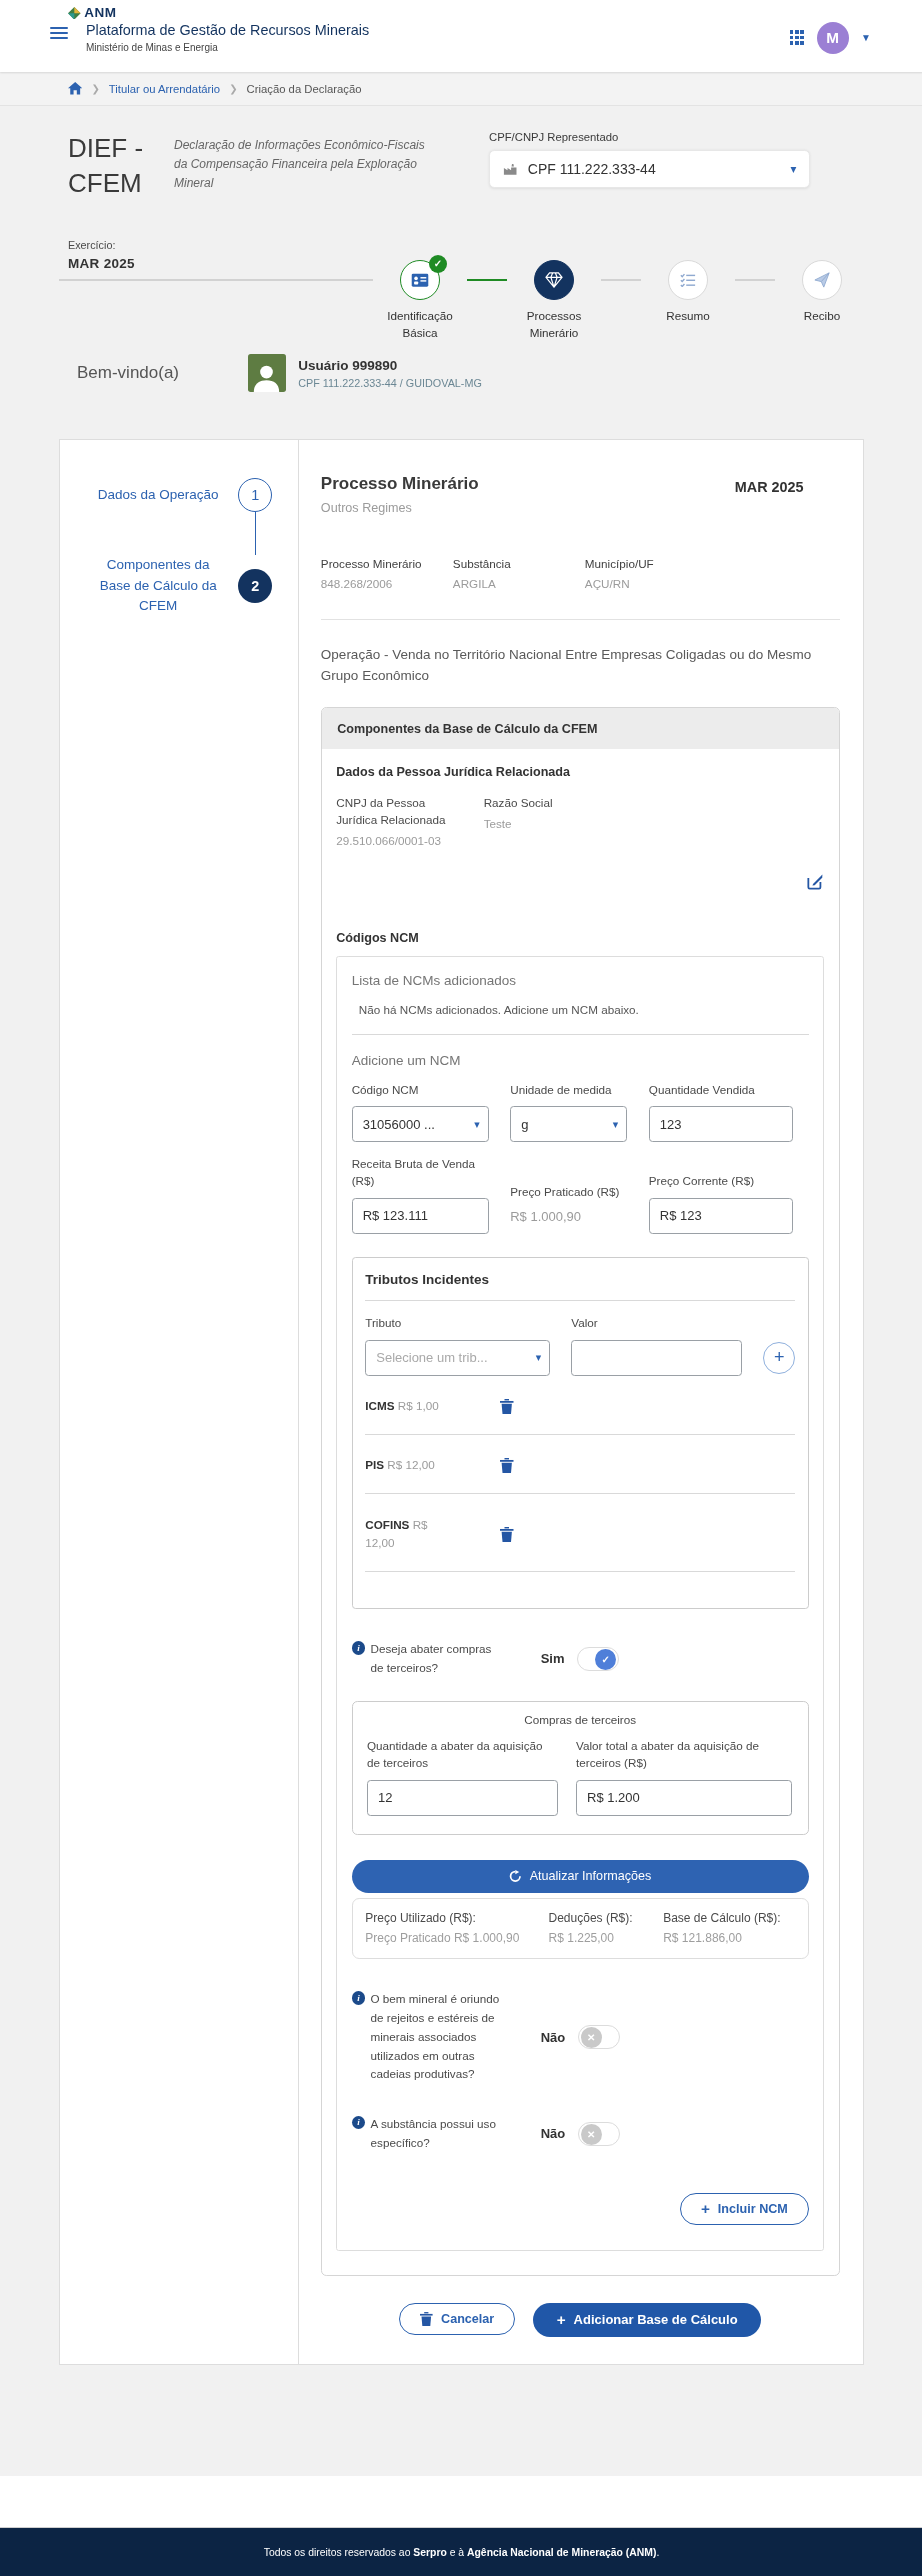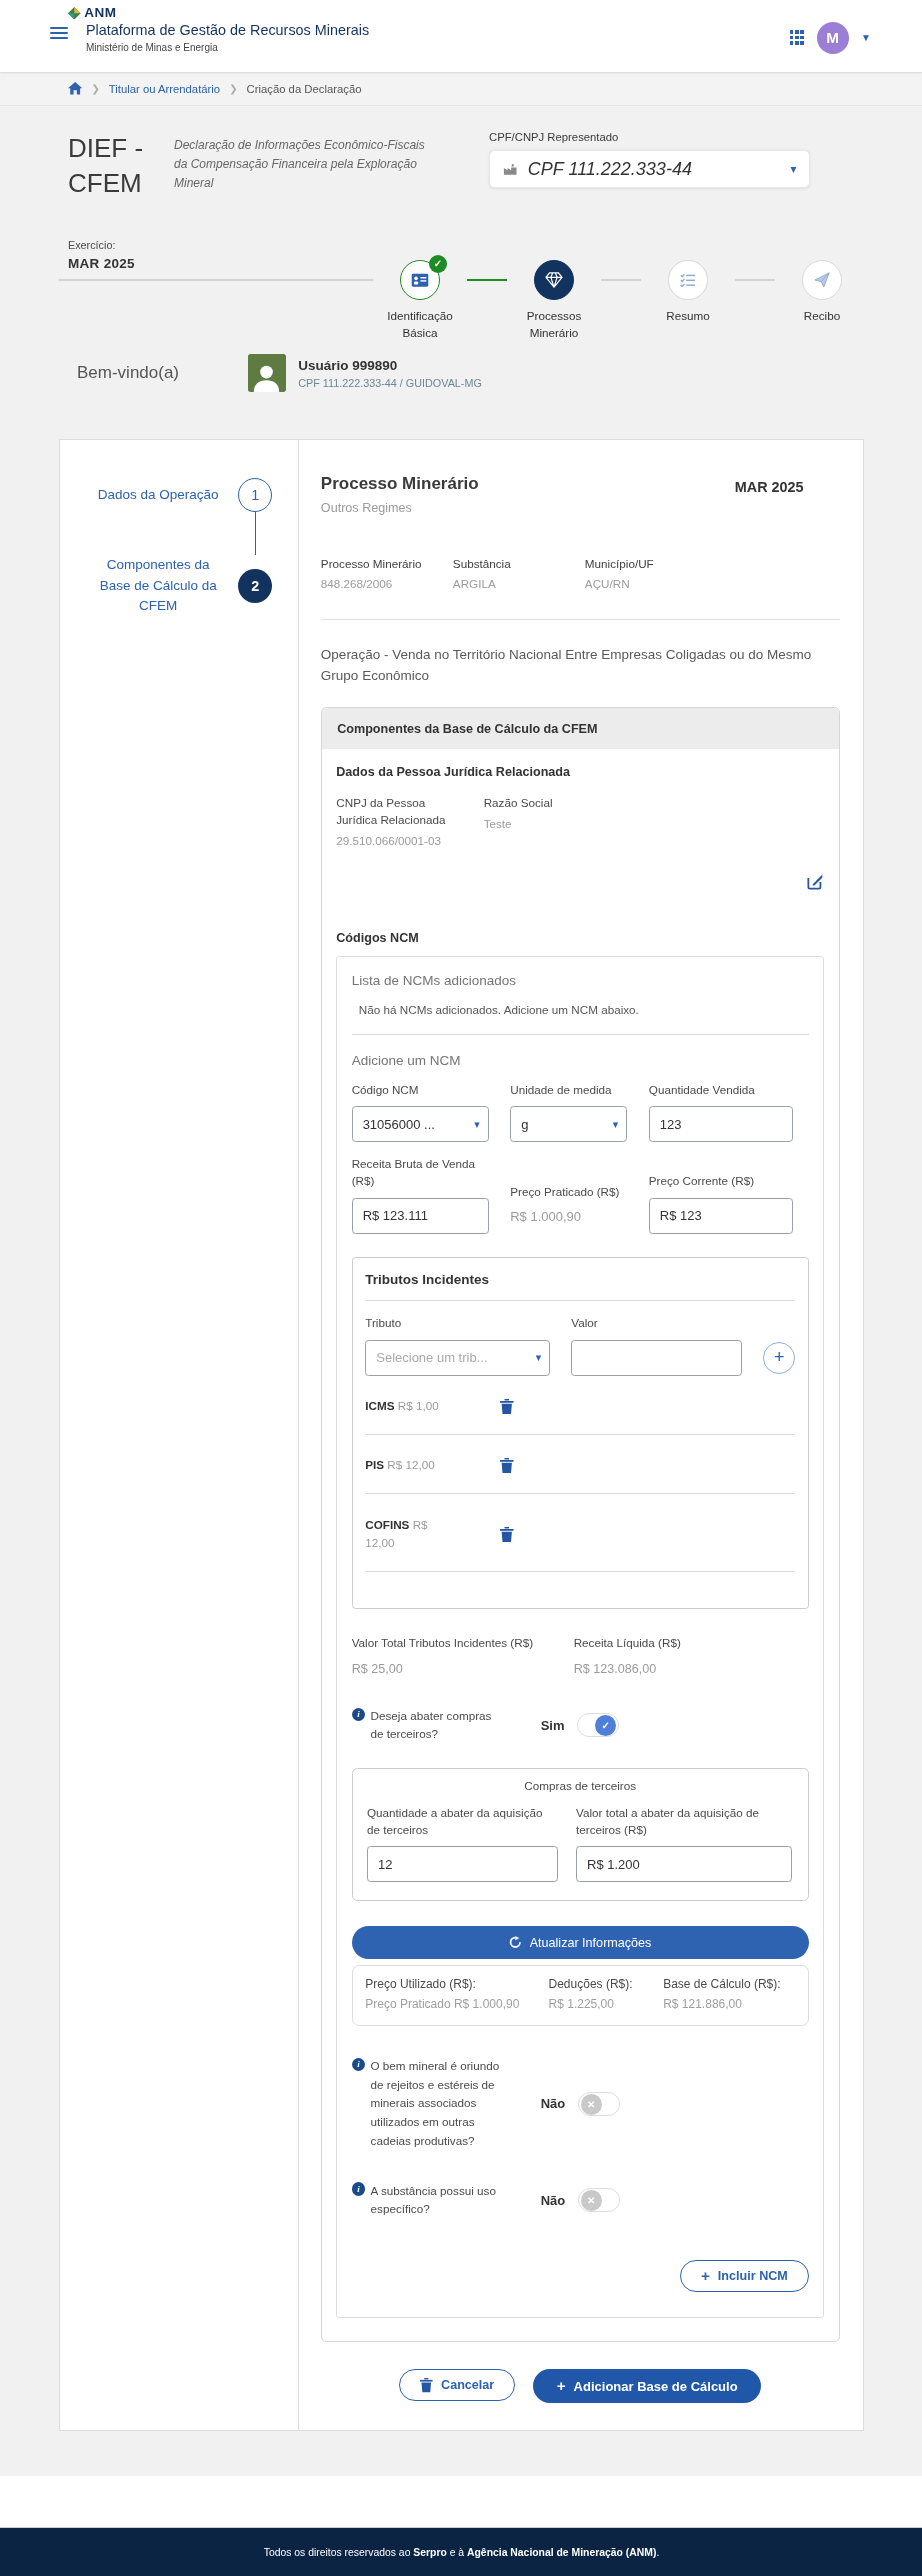--- a/index.html
+++ b/index.html
@@ -28,21 +28,21 @@
   .breadcrumb .sep { color:#aaa; font-size:10px; }
   .bc-link { color:#2c62b0; cursor:pointer; text-decoration:none;}
   .bc-current { color:#555; }
   
   .top-section { margin:25px 59px 0 68px; display:flex; }
   .dief-title { font-size:26px; color:#3a3a3a; line-height:1.35; font-weight:400; width:106px;}
   .dief-sub { font-size:12px; font-style:italic; color:#666; width:263px; line-height:1.55; margin-top:5.4px;}
   .represented { margin-left:52px; width:321px; }
   .represented .lbl { font-size:11.3px; color:#3a3a3a; margin-bottom:7.2px;}
   .rep-select { background:#fff; border:0.9px solid #e7e7e7; border-radius:5.4px; height:38px; display:flex; align-items:center; padding:0 12.6px; gap:10.8px; box-shadow:0 0.9px 2.7px rgba(0,0,0,.08); cursor:pointer; }
-  .rep-select .val { font-size:18px; color:#333; flex:1;font-style:italic; }
+  .rep-select .val { font-size:14px; color:#333; flex:1; }
   .rep-select .chev { color:#2c62b0; font-size:11.7px; }
   
   .exercicio { margin:38px 59px 0 68px; }
   .exercicio .lbl { font-size:10.8px; color:#4a4a4a; }
   .exercicio .val { font-size:13.5px; color:#333; font-weight:600; margin-top:4.5px; letter-spacing:0.3px;}
   .stepper { display:flex; align-items:flex-start; margin:-10.8px 54px 0 59px; }
   .lead-line { flex:1; height:1.8px; background:#d2d2d2; margin-top:19px; }
   .conn { width:40px; height:1.8px; margin-top:19px; background:#d2d2d2;}
   .conn.green { background:#1f8b24; }
   .step { width:94px; display:flex; flex-direction:column; align-items:center; cursor:pointer;}
@@ -439,30 +439,20 @@
                 <svg width="13.5" height="15.3" viewBox="0 0 15 17">
                   <rect x="0" y="2.2" width="15" height="2" fill="#2456a4"></rect>
                     <rect x="5" y="0" width="5" height="1.6" fill="#2456a4"></rect>
                   <path d="M1.8 5.2 h11.4 l-1 11.8 h-9.4 Z" fill="#2456a4"></path>
                 </svg>
               </button>
             </div>
             <hr class="trib-sep">
           </div>
 
-          <div class="totals">
-            <div>
-              <div class="tlabel">Valor Total Tributos Incidentes (R$)</div>
-              <div class="tvalue">R$ 25,00</div>
-            </div>
-            <div>
-              <div class="tlabel">Receita Líquida (R$)</div>
-              <div class="tvalue">R$ 123.086,00</div>
-            </div>
-          </div>
 
           <div class="qrow">
             <span class="q-text">
               <span class="info-i">i</span>
               <span>Deseja abater compras de terceiros?</span>
             </span>
             <span class="q-ans">Sim</span>
             <span class="toggle on">
                 <span class="knob">✓</span>
               </span>

